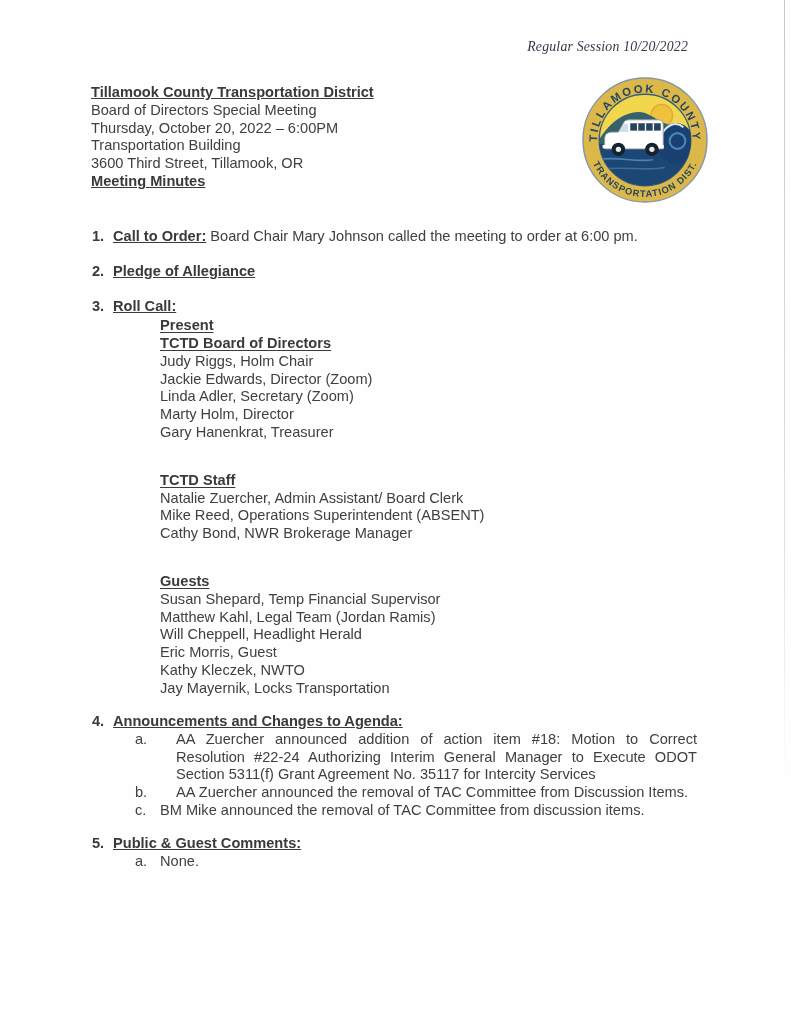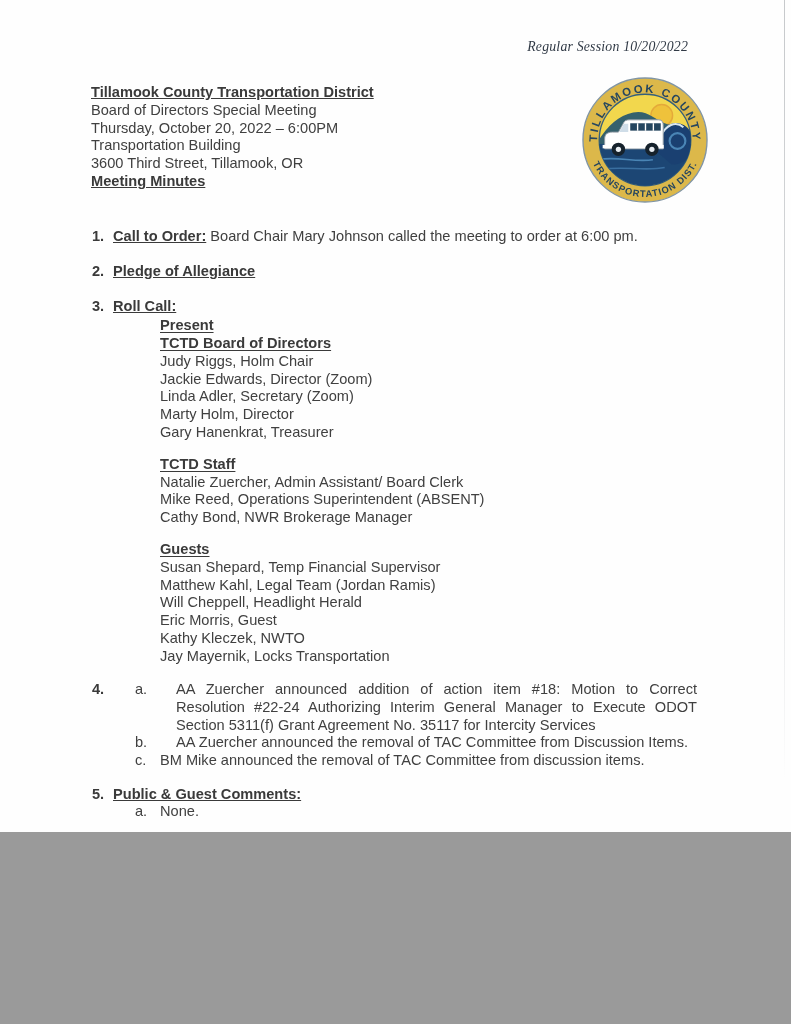--- a/index.html
+++ b/index.html
@@ -1,19 +1,19 @@
 <!DOCTYPE html>
 <html><head>
 <meta charset="utf-8">
 <style>
   * { margin:0; padding:0; box-sizing:border-box; }
   html,body { background:#9a9a9a; }
   .page {
     position:relative;
-    width:791px; height:832px;
+    width:791px; height:1024px;
     margin:0 auto;
     background:#fefefe;
     font-family:"Liberation Sans", sans-serif;
     font-size:14.6px;
     line-height:17.8px;
     color:#404040;
     overflow:hidden;
   }
   .scan-line {
     position:absolute; top:0; right:6px; width:1.5px; height:780px;
@@ -30,21 +30,21 @@
   .title-block div { white-space:nowrap; }
   .bold { font-weight:bold; color:#3a3a3a;text-decoration:underline; }
   .logo { position:absolute; left:581px; top:76px; width:128px; height:128px; }
   .content { position:absolute; left:0; top:228px; width:791px; }
   .item { display:flex; padding-left:92px; padding-right:94px; }
   .item .num { width:21px; flex-shrink:0; font-weight:bold; color:#3a3a3a; }
   .item .body { flex:1; }
   .gap-lg { margin-bottom:17.4px; }
   .gap-md { margin-bottom:15.5px; }
   .rollcall { margin-left:47px; margin-top:1px; }
-  .group + .group { margin-top:14px; }
+  .group + .group { margin-top:30px; }
   .uhead { font-weight:bold; color:#3a3a3a; text-decoration:underline; text-underline-offset:2px; }
   .sub { display:flex; margin-left:22px; }
   .sub .letter { width:25px; flex-shrink:0; }
   .sub .sub-text { flex:1; }
   .just { text-align:justify;margin-left:16px; }
   svg text { font-family:"Liberation Sans", sans-serif; }
 </style>
 </head>
 <body>
 
@@ -154,20 +154,21 @@
             <div>Jay Mayernik, Locks Transportation</div>
           </div>
 
         </div>
       </div>
     </div>
 
     <div class="item gap-md">
       <span class="num">4.</span>
       <div class="body">
+        <span class="bold">Announcements and Changes to Agenda:</span>
         <div class="sub">
           <span class="letter">a.</span>
           <div class="sub-text just">AA Zuercher announced addition of action item #18: Motion to Correct Resolution #22-24 Authorizing Interim General Manager to Execute ODOT Section 5311(f) Grant Agreement No. 35117 for Intercity Services</div>
         </div>
         <div class="sub">
           <span class="letter">b.</span>
           <div class="sub-text just">AA Zuercher announced the removal of TAC Committee from Discussion Items.</div>
         </div>
         <div class="sub">
           <span class="letter">c.</span>

